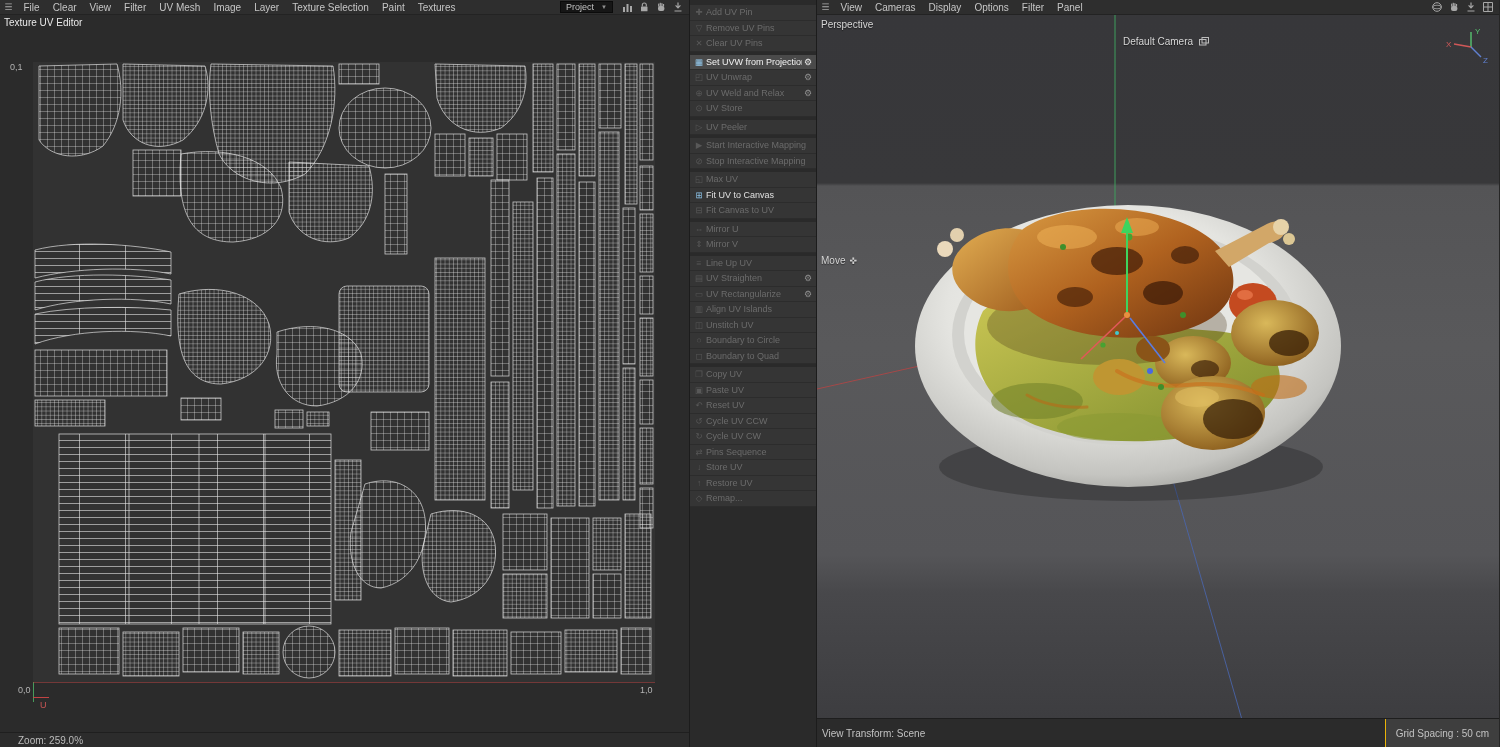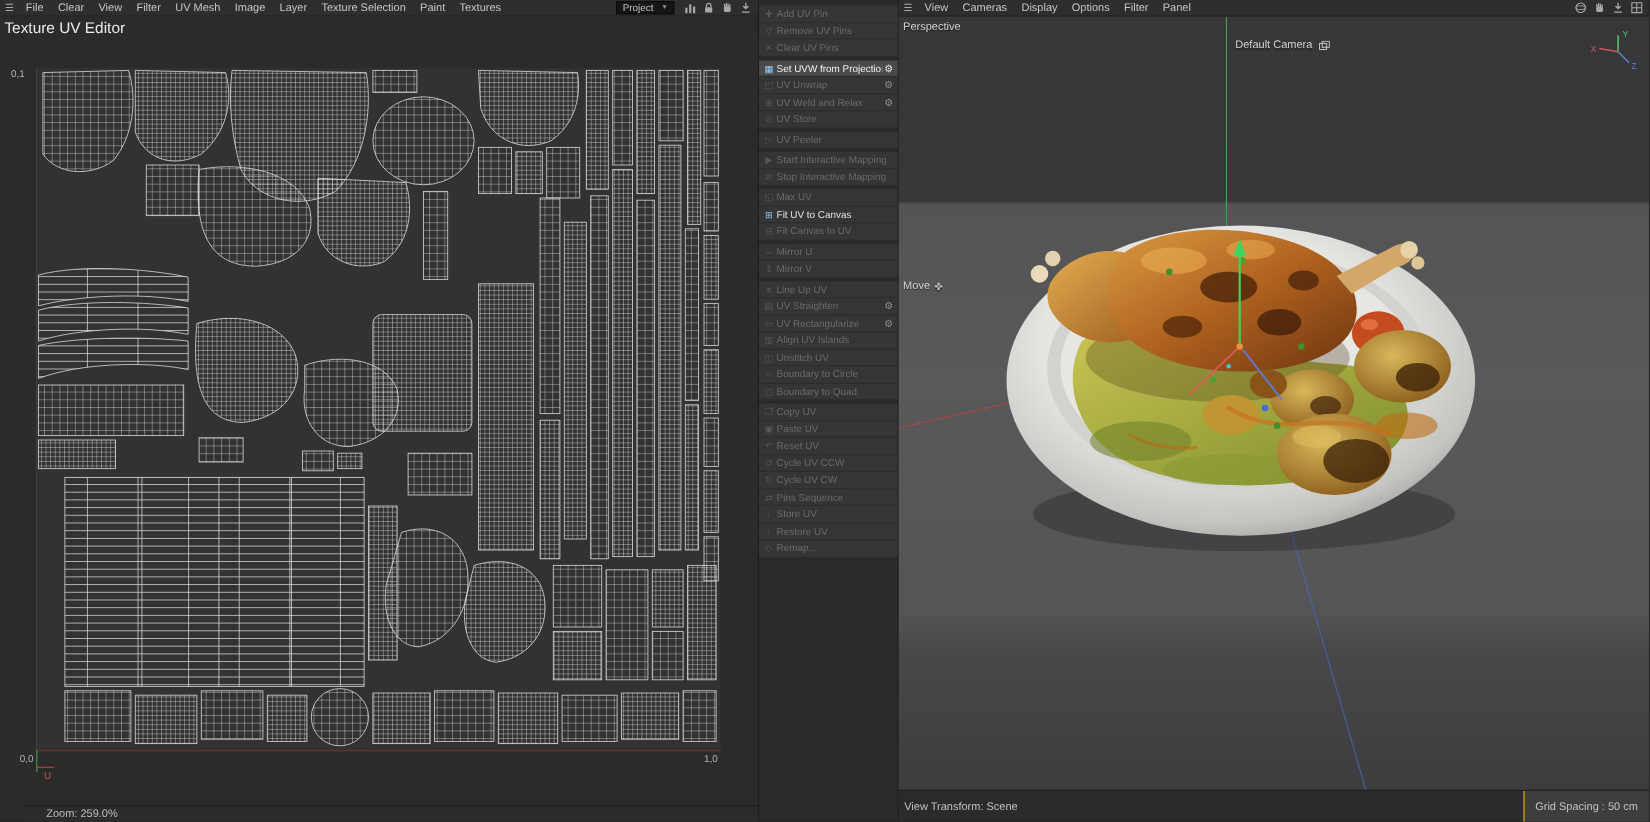--- a/index.html
+++ b/index.html
@@ -19,38 +19,38 @@
 .menu{display:flex;}
 .menu-item{padding:0 6.5px;white-space:nowrap;cursor:default;}
 .menubar-right{margin-left:auto;display:flex;align-items:center;gap:3px;padding-right:4px;}
 .project-dd{display:flex;align-items:center;gap:7px;background:#161616;border:1px solid #0b0b0b;
   height:12px;padding:0 5px;font-size:9px;color:#c0c0c0;margin-right:4px;}
 .caret{font-size:6px;color:#8f8f8f;}
 .mb-icon{width:14px;height:13px;display:flex;align-items:center;justify-content:center;}
 .mb-icon svg{display:block;}
 
 
-.panel-title{position:absolute;top:17px;left:4px;font-size:14px;color:#eaeaea;z-index:2;}
+.panel-title{position:absolute;top:17px;left:4px;font-size:10px;color:#eaeaea;z-index:2;}
 .uv-area{position:absolute;top:29px;left:0;right:0;bottom:15px;background:#2b2b2b;overflow:hidden;}
 .uv-square{position:absolute;left:33px;top:33px;width:622px;height:620px;background:#323232;}
 .uv-square svg{display:block;}
 .uvmap rect,.uvmap path,.uvmap ellipse,.uvmap circle{stroke:rgba(235,235,235,.82);stroke-width:.8;}
 .uv-axis-v{position:absolute;left:33px;top:33px;width:1px;height:640px;background:rgba(74,168,96,.9);}
 .uv-axis-u{position:absolute;left:33px;top:653px;width:622px;height:1px;background:rgba(190,70,70,.5);}
 .uv-axis-u2{position:absolute;left:33px;top:668px;width:16px;height:1px;background:rgba(210,70,70,.9);}
 .corner{position:absolute;font-size:9px;color:#b4b4b4;}
 #lbl-01{left:10px;top:33px;}
 #lbl-00{left:18px;top:656px;}
 #lbl-10{left:640px;top:656px;}
 #lbl-u{left:40px;top:671px;color:#cc5555;}
 
 
 .statusbar{position:absolute;left:0;right:0;bottom:0;height:15px;background:#2c2c2c;
   border-top:1px solid #1f1f1f;display:flex;align-items:center;font-size:10px;color:#bcbcbc;z-index:6;}
-.left-panel .statusbar{padding-left:18px;margin-left:24px;}
+.left-panel .statusbar{padding-left:18px;}
 
 
 .cmd-list{padding-top:5px;}
 .cmd-item{height:15.5px;display:flex;align-items:center;background:#353535;border-bottom:1px solid #2c2c2c;
   padding:0 2px;font-size:9px;color:#6b6b6b;white-space:nowrap;}
 .cmd-item.sep{margin-top:3px;}
 .cmd-icon{width:14px;flex:0 0 auto;text-align:center;font-size:8.5px;color:#585858;}
 .cmd-label{flex:1;overflow:hidden;}
 .gear{flex:0 0 auto;width:12px;text-align:center;font-size:9px;color:#8e8e8e;}
 .cmd-item:not(.disabled){color:#e0e0e0;}

